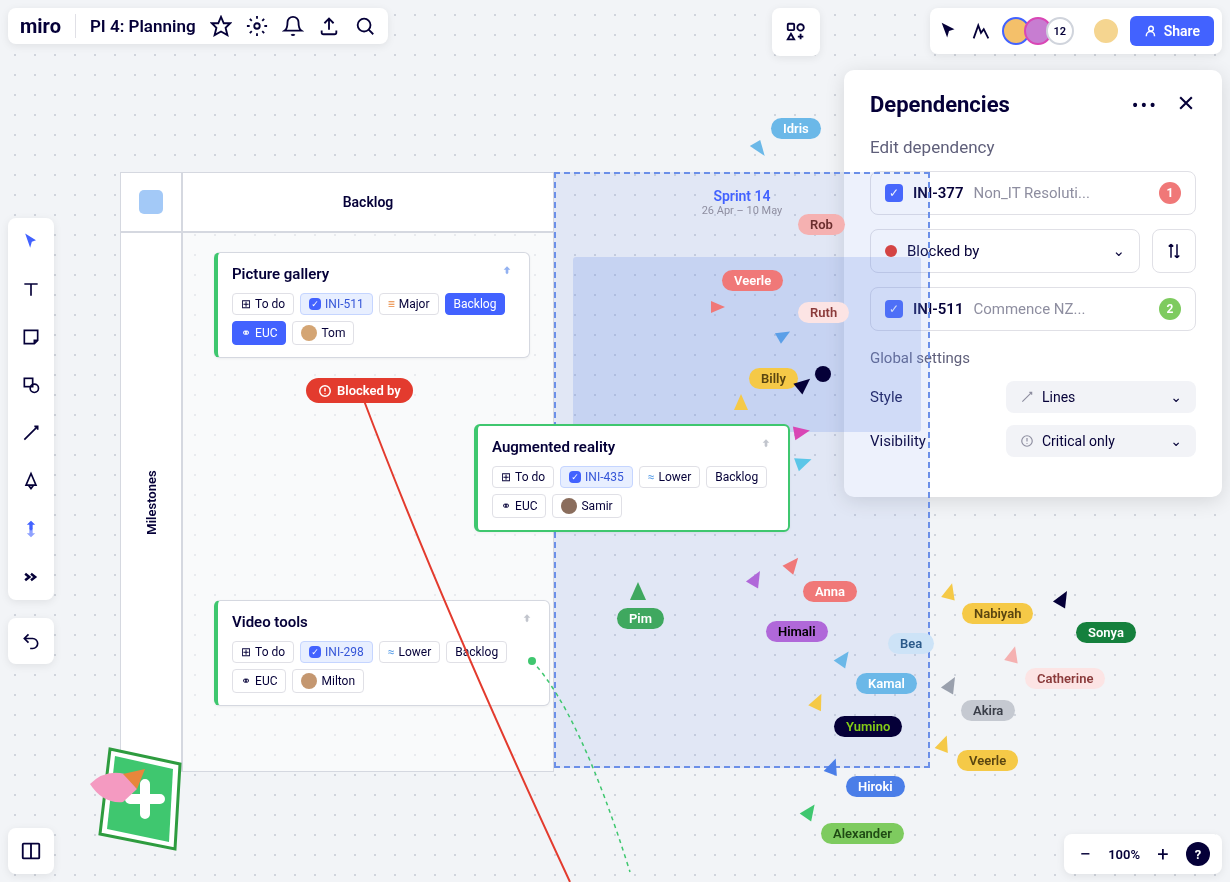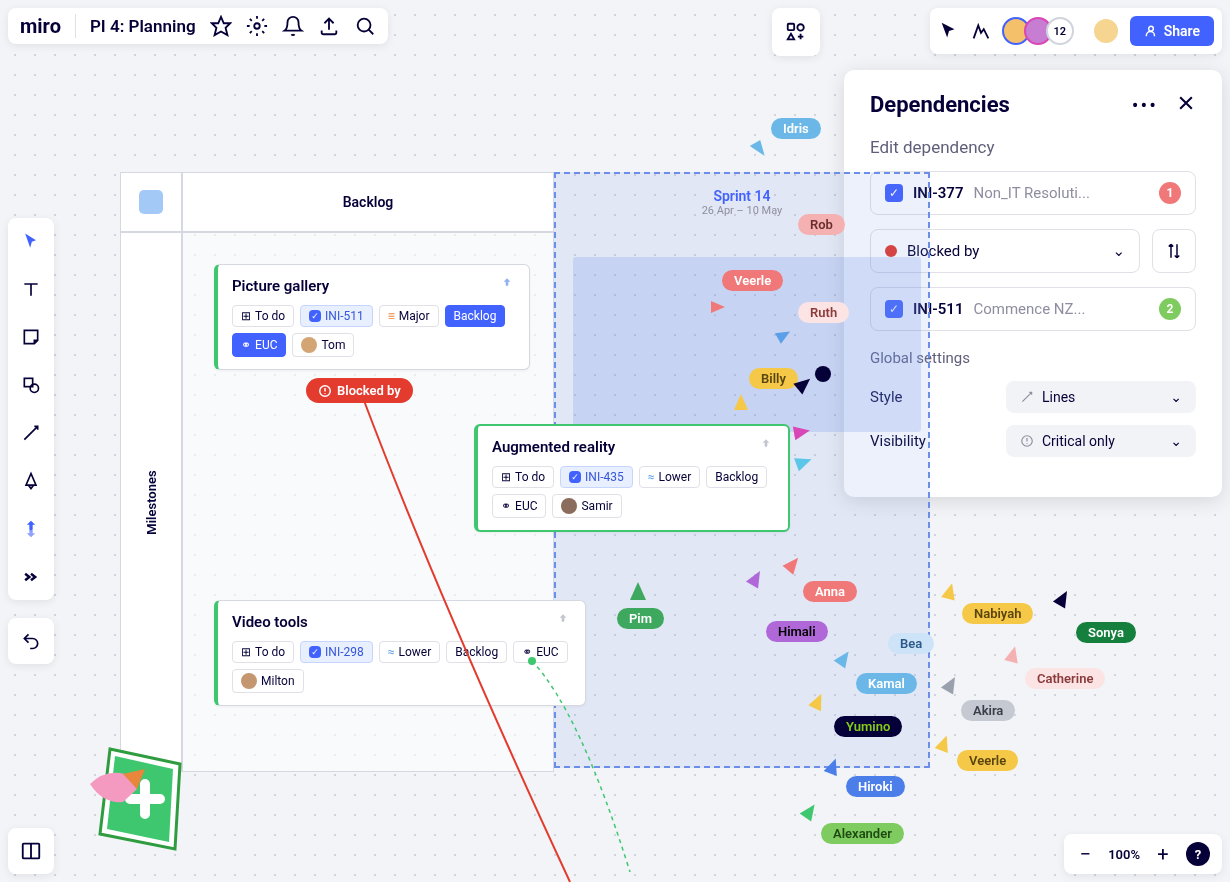--- a/index.html
+++ b/index.html
@@ -275,21 +275,21 @@
     </div>
   <div class="grid-border" style="left:62px;top:60px;width:372px;height:540px"></div>
 
   <div class="sprint-area" style="left:434px;top:0;width:376px;height:596px"></div>
   <div class="col-hdr" style="left:434px;width:376px;background:transparent;border:none">
     <span class="col-title" style="color:#4262ff">Sprint 14</span>
     <span class="col-date">26 Apr – 10 May</span>
   </div>
   <div style="position:absolute;left:453px;top:85px;width:348px;height:175px;background:rgba(107,143,232,.22);border-radius:3px"></div>
 
-  <div class="card" style="left:94px;top:92px;width:316px">
+  <div class="card" style="left:94px;top:80px;width:316px">
     <div class="card-hdr">
         <span class="card-title">Picture gallery</span>
         <svg class="jira-icon" viewBox="0 0 24 24" fill="#4b7ee8">
           <path d="M12 2l5 5h-3v5l-2 2-2-2V7H7z"></path>
         </svg>
       </div>
     <div class="tags">
       <span class="tag">⊞ <span>To do</span></span>
       <span class="tag lblue">
           <span class="chk" style="width:12px;height:12px;font-size:9px">✓</span>
@@ -334,21 +334,21 @@
         </span>
       <span class="tag">Backlog</span>
       <span class="tag">⚭ <span>EUC</span></span>
       <span class="tag">
           <span class="mini-av" style="background:#8a6d5c"></span>
           <span>Samir</span>
         </span>
     </div>
   </div>
 
-  <div class="card" style="left:94px;top:428px;width:372px">
+  <div class="card" style="left:94px;top:428px;width:336px">
     <div class="card-hdr">
         <span class="card-title">Video tools</span>
         <svg class="jira-icon" viewBox="0 0 24 24" fill="#9aa0ad">
           <path d="M12 2l5 5h-3v5l-2 2-2-2V7H7z"></path>
         </svg>
       </div>
     <div class="tags">
       <span class="tag">⊞ <span>To do</span></span>
       <span class="tag lblue">
           <span class="chk" style="width:12px;height:12px;font-size:9px">✓</span>

